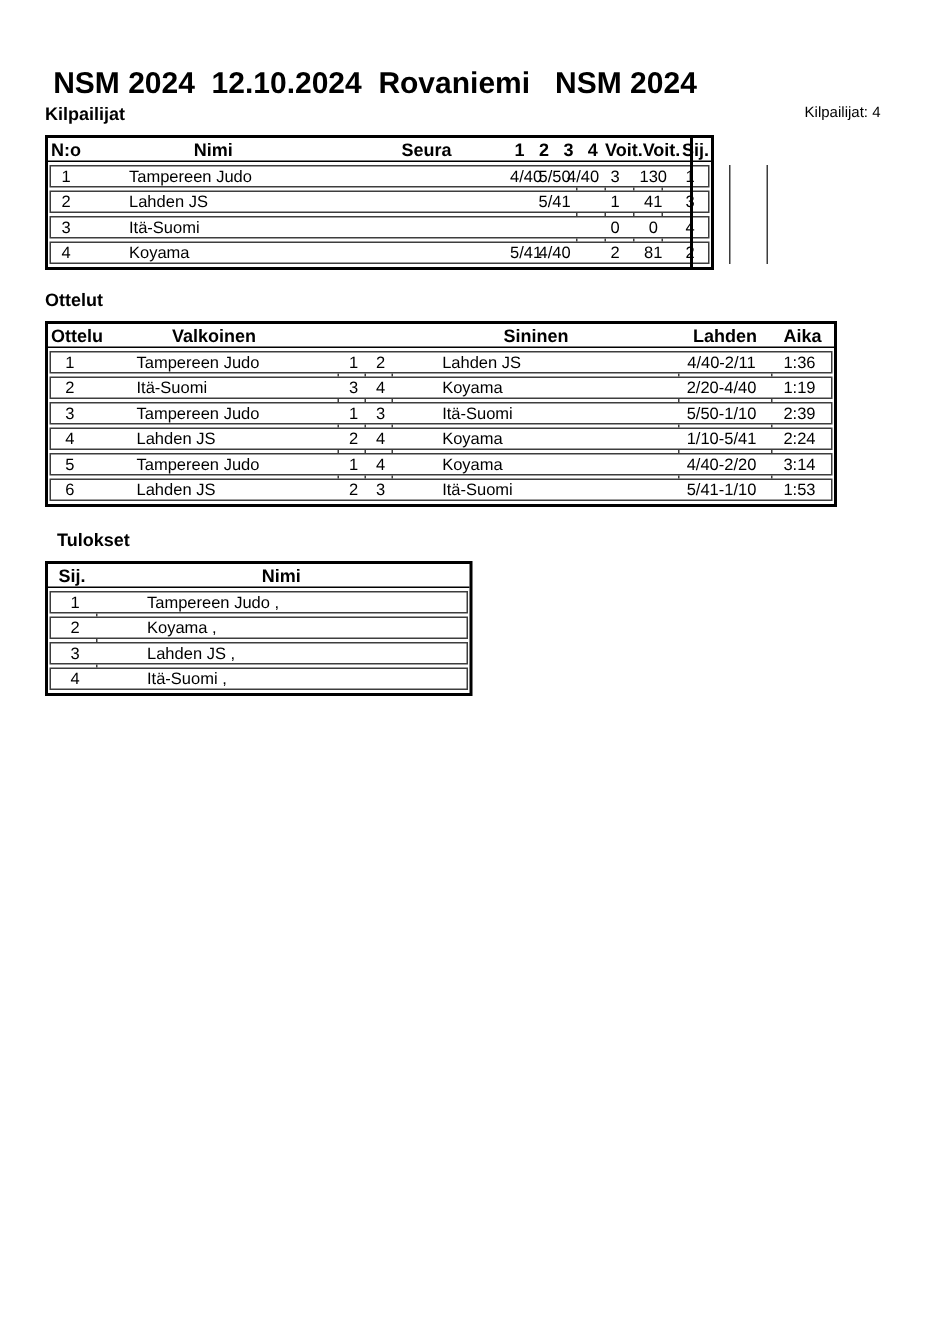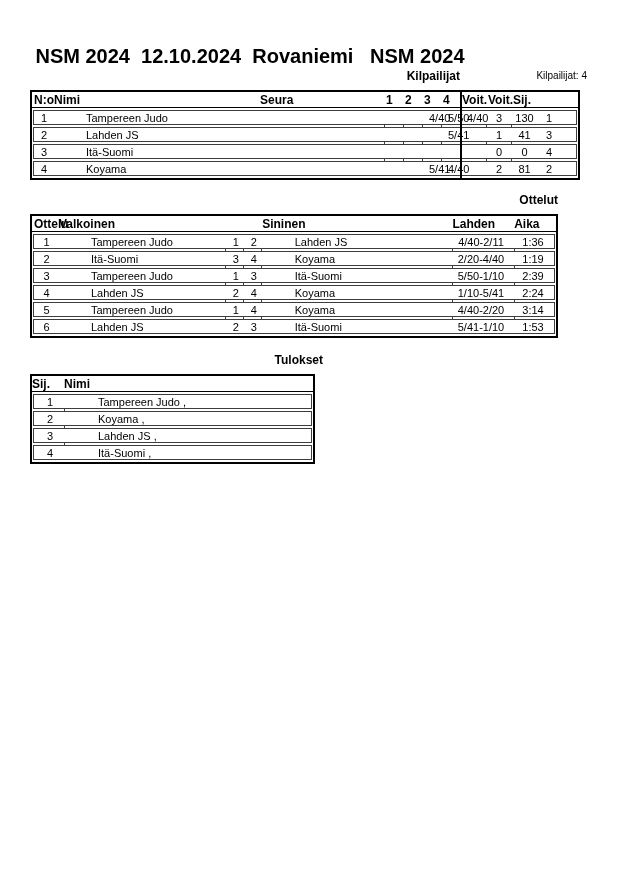--- a/index.html
+++ b/index.html
@@ -5,27 +5,27 @@
   html,body{margin:0;padding:0;}
   body{
     width:630px;height:891px;position:relative;background:#ffffff;color:#000;
     font-family:"Liberation Sans", sans-serif;overflow:hidden;
   }
   .abs{position:absolute;}
   .page-title{
     top:45px;left:0;width:500px;text-align:center;
     font-size:20px;font-weight:bold;white-space:pre;
   }
-  .sec-label{font-size:12px;font-weight:bold;text-align:right;}
+  .sec-label{font-size:12px;font-weight:bold;text-align:left;}
   .count-label{font-size:10px;text-align:right;}
   
   .t{border:2px solid #000;box-sizing:border-box;background:#fff;}
   .th{display:flex;align-items:center;height:15px;border-bottom:1px solid #000;
       font-size:12px;font-weight:bold;position:relative;}
-  .hc{white-space:nowrap;overflow:visible;flex-shrink:1;}
+  .hc{text-align:center;white-space:nowrap;overflow:visible;flex-shrink:1;}
   .hc.left{text-align:left;padding-left:2px;}
   .tb{position:relative;}
   .r{display:flex;align-items:center;height:13px;border:1px solid #3d3d3d;
      margin:2px 1px 0 1px;font-size:11px;position:relative;background:#fff;}
   .tb .r:last-child{margin-bottom:2px;}
   .c{white-space:nowrap;overflow:hidden;flex-shrink:0;}
   .c.ctr{text-align:center;overflow:visible;}
   .c.name{padding-left:8px;box-sizing:border-box;flex-shrink:1;margin-left:24px;}
   .vl{position:absolute;top:0;bottom:0;width:1px;background:#3d3d3d;}
   .vl-thick{position:absolute;top:0;bottom:0;width:2px;background:#000;z-index:2;}
@@ -38,21 +38,21 @@
   .s0{width:32px}.s1{width:247px}
 </style>
 </head>
 <body>
 
 <div class="abs page-title">NSM 2024  12.10.2024  Rovaniemi   NSM 2024</div>
 
 <div class="abs sec-label" style="top:69px;left:30px;width:430px;">Kilpailijat</div>
 <div class="abs count-label" style="top:70px;left:419px;width:168px;">Kilpailijat: 4</div>
 
-<div class="abs t" style="top:90px;left:30px;width:550px;">
+<div class="abs t" style="top:90px;left:30px;width:446px;">
   <div class="vl-thick" style="left:428px;"></div>
   <div class="th">
     <div class="hc left k0">N:o</div>
     <div class="hc k1">Nimi</div>
     <div class="hc k2">Seura</div>
     <div class="hc kn">1</div>
     <div class="hc kn">2</div>
     <div class="hc kn">3</div>
     <div class="hc kn">4</div>
     <div class="hc k7">Voit.</div>

